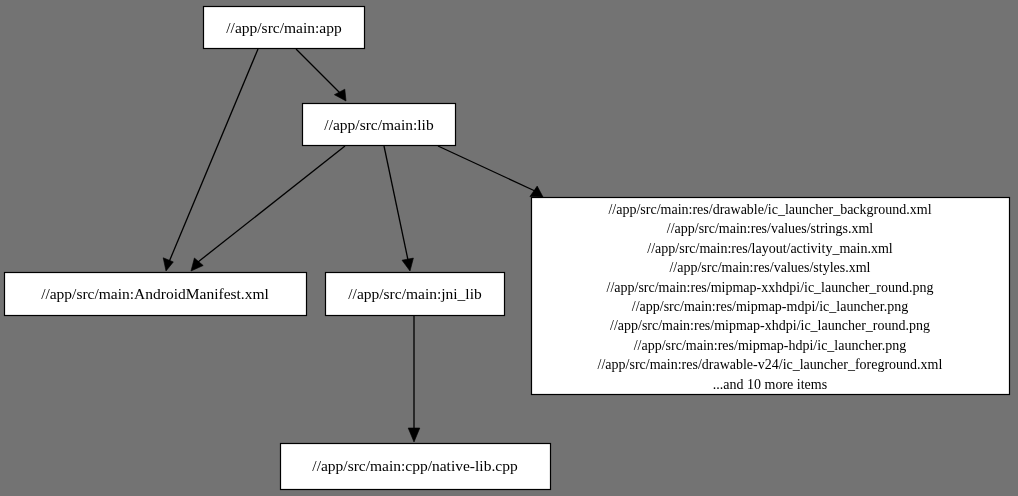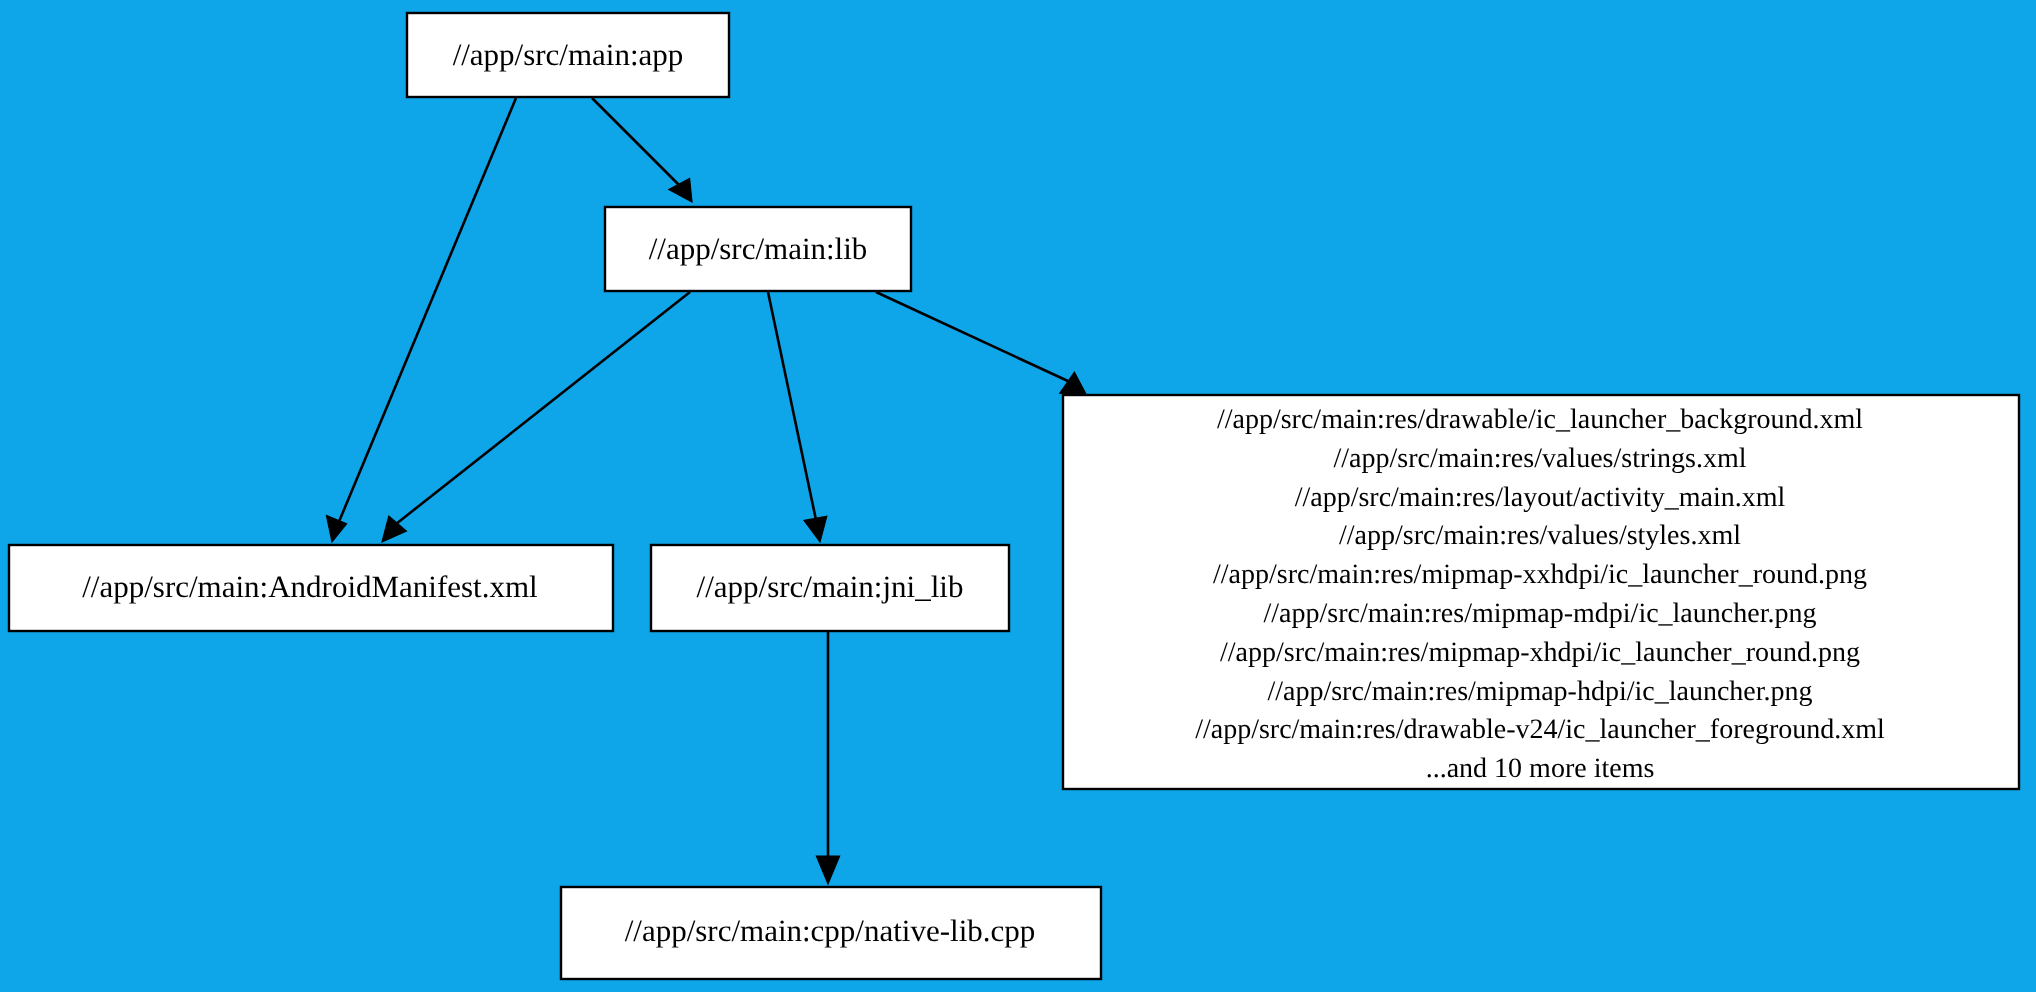--- a/index.html
+++ b/index.html
@@ -4,21 +4,21 @@
 <style>
   html, body {
     margin: 0;
     padding: 0;
     background: #ffffff;
   }
   #graph-canvas {
     position: relative;
     width: 1018px;
     height: 496px;
-    background: #0ea5e9;
+    background: #737373;
     overflow: hidden;
     font-family: "Liberation Serif", "DejaVu Serif", serif;
   }
   svg.graph-svg {
     position: absolute;
     top: 0;
     left: 0;
     width: 1018px;
     height: 496px;
     display: block;

